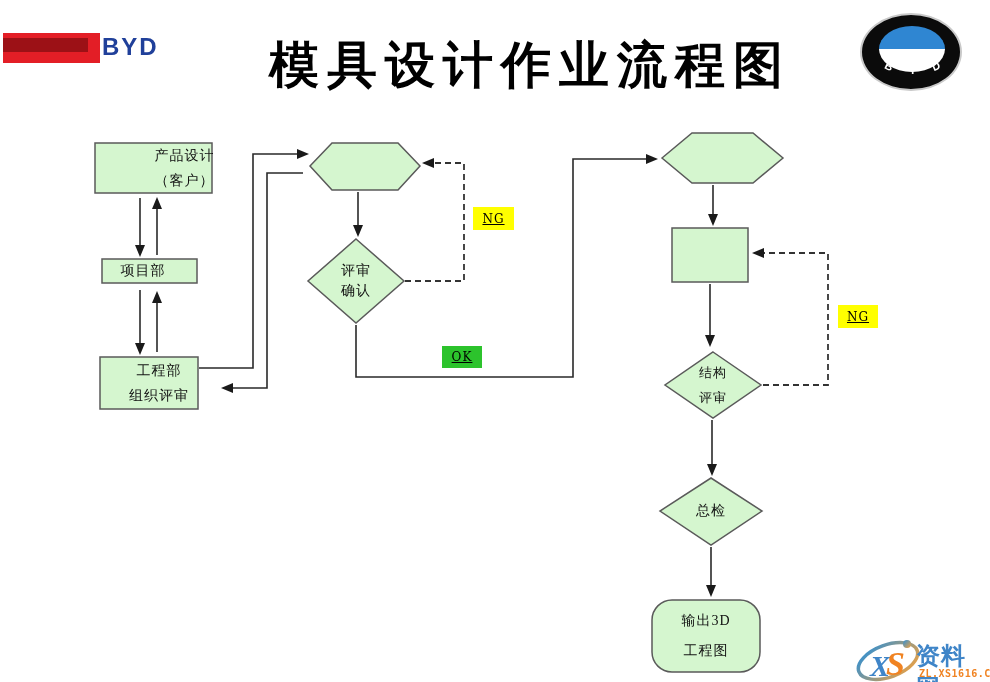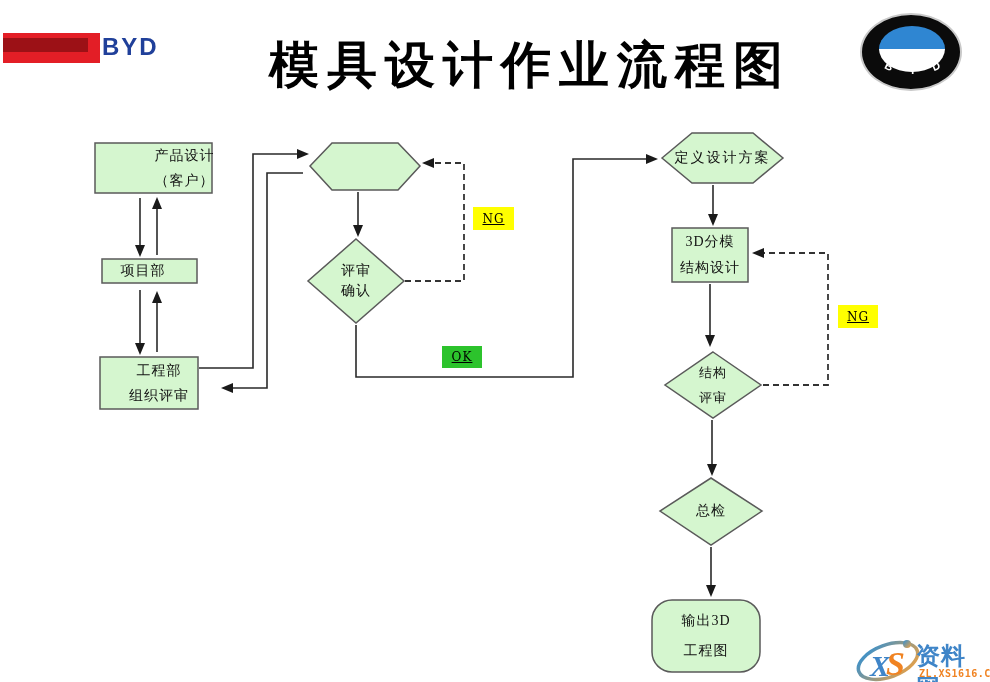--- a/index.html
+++ b/index.html
@@ -134,23 +134,20 @@
     <polygon class="head" points="711,597 706,585 716,585"></polygon>
   </svg>
 
   <div class="abs node-label" id="lbl-product-design">产品设计
 （客户）</div>
   <div class="abs node-label" id="lbl-project-dept">项目部</div>
   <div class="abs node-label" id="lbl-engineering">工程部
 组织评审</div>
   <div class="abs node-label" id="lbl-review-confirm">评审
 确认</div>
-  <div class="abs node-label" id="lbl-define-design">定义设计方案</div>
-  <div class="abs node-label" id="lbl-3d">3D分模
-结构设计</div>
   <div class="abs node-label" id="lbl-structure-review">结构
 评审</div>
   <div class="abs node-label" id="lbl-final-check">总检</div>
   <div class="abs node-label" id="lbl-output-3d">输出3D
 工程图</div>
 
   <div class="abs tag" id="ng-left">NG</div>
   <div class="abs tag" id="ok-tag">OK</div>
   <div class="abs tag" id="ng-right">NG</div>
 

